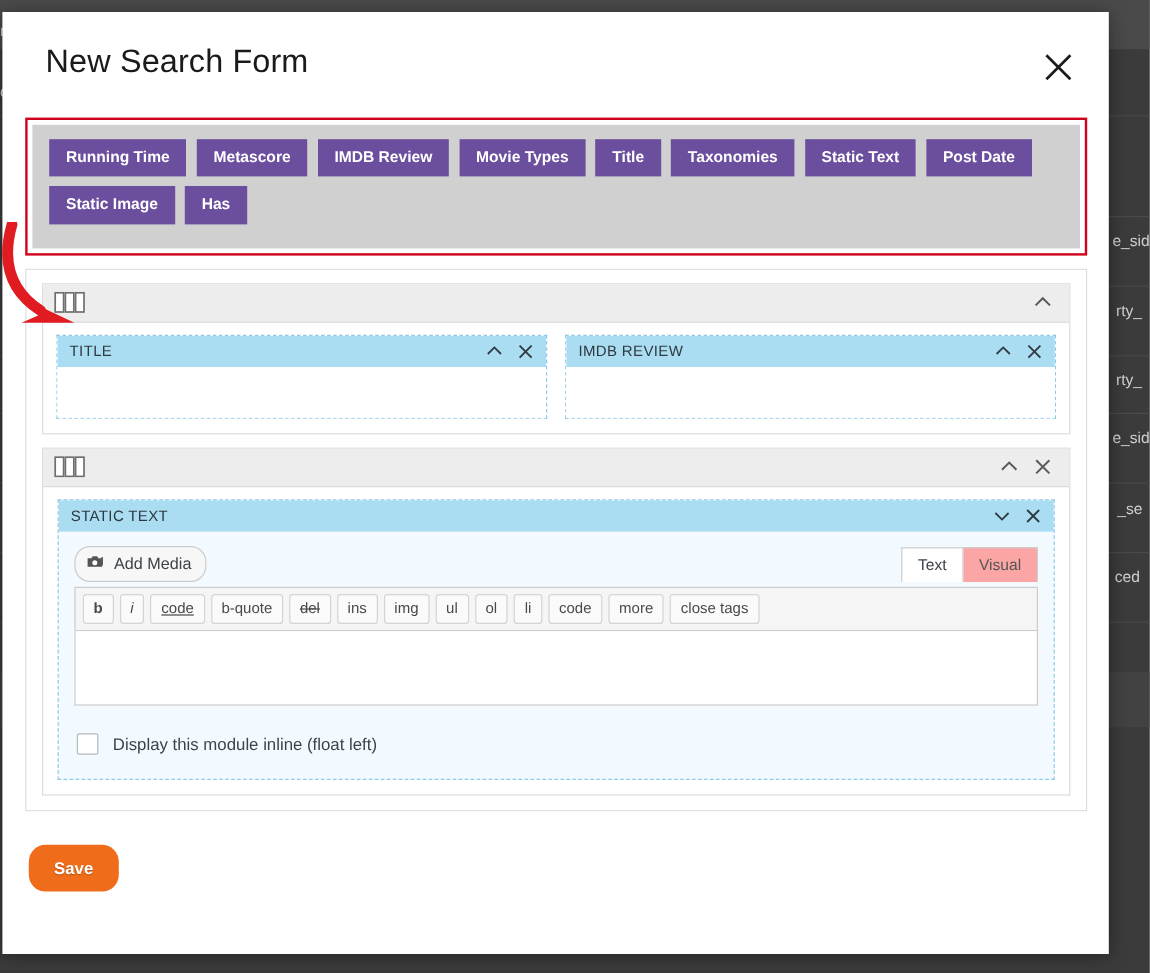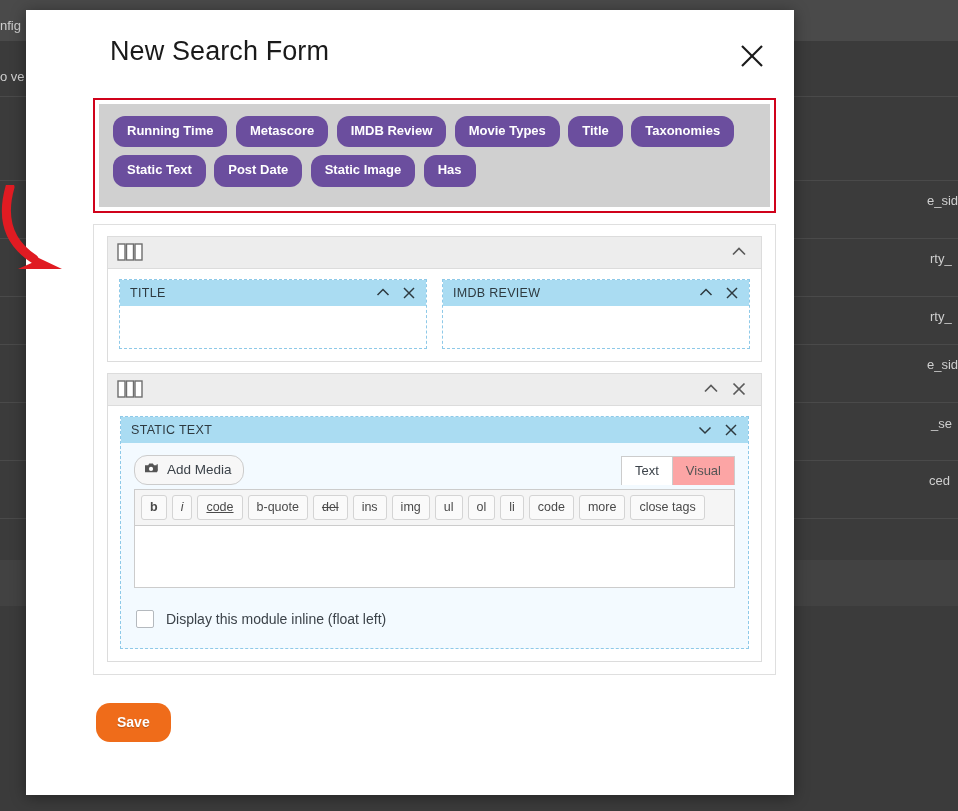--- a/index.html
+++ b/index.html
@@ -24,25 +24,24 @@
     white-space: nowrap;
   }
   .bg-band {
     position: absolute; left: 0; width: 958px;
     background: #454545;
   }
 
   
   #modal {
     position: absolute;
-    left: 26px; top: 10px;
-    width: 768px; height: 785px;
+    left: 2px; top: 10px;
+    width: 922px; height: 785px;
     background: #ffffff;
     box-shadow: 0 2px 14px rgba(0,0,0,.4);
-    padding-left: 48px;
   }
   #modal-header {
     position: relative;
     padding: 26px 30px 0 36px;
     height: 88px;
   }
   #modal-title {
     font-size: 27px;
     font-weight: 400;
     color: #1a1a1a;
@@ -71,21 +70,21 @@
     padding: 12px 12px 12px 14px;
     min-height: 78px;
   }
   .pal-btn {
     display: inline-block;
     background: #6b4e9e;
     color: #ffffff;
     font-size: 13px;
     font-weight: bold;
     padding: 8px 14px 9px;
-    border-radius: 12px;
+    border-radius: 0;
     margin: 0 4px 8px 0;
     cursor: pointer;
     line-height: 1.1;
     font-family: "Liberation Sans", sans-serif;
     border: none;
     vertical-align: top;
   }
 
   
   #canvas {

